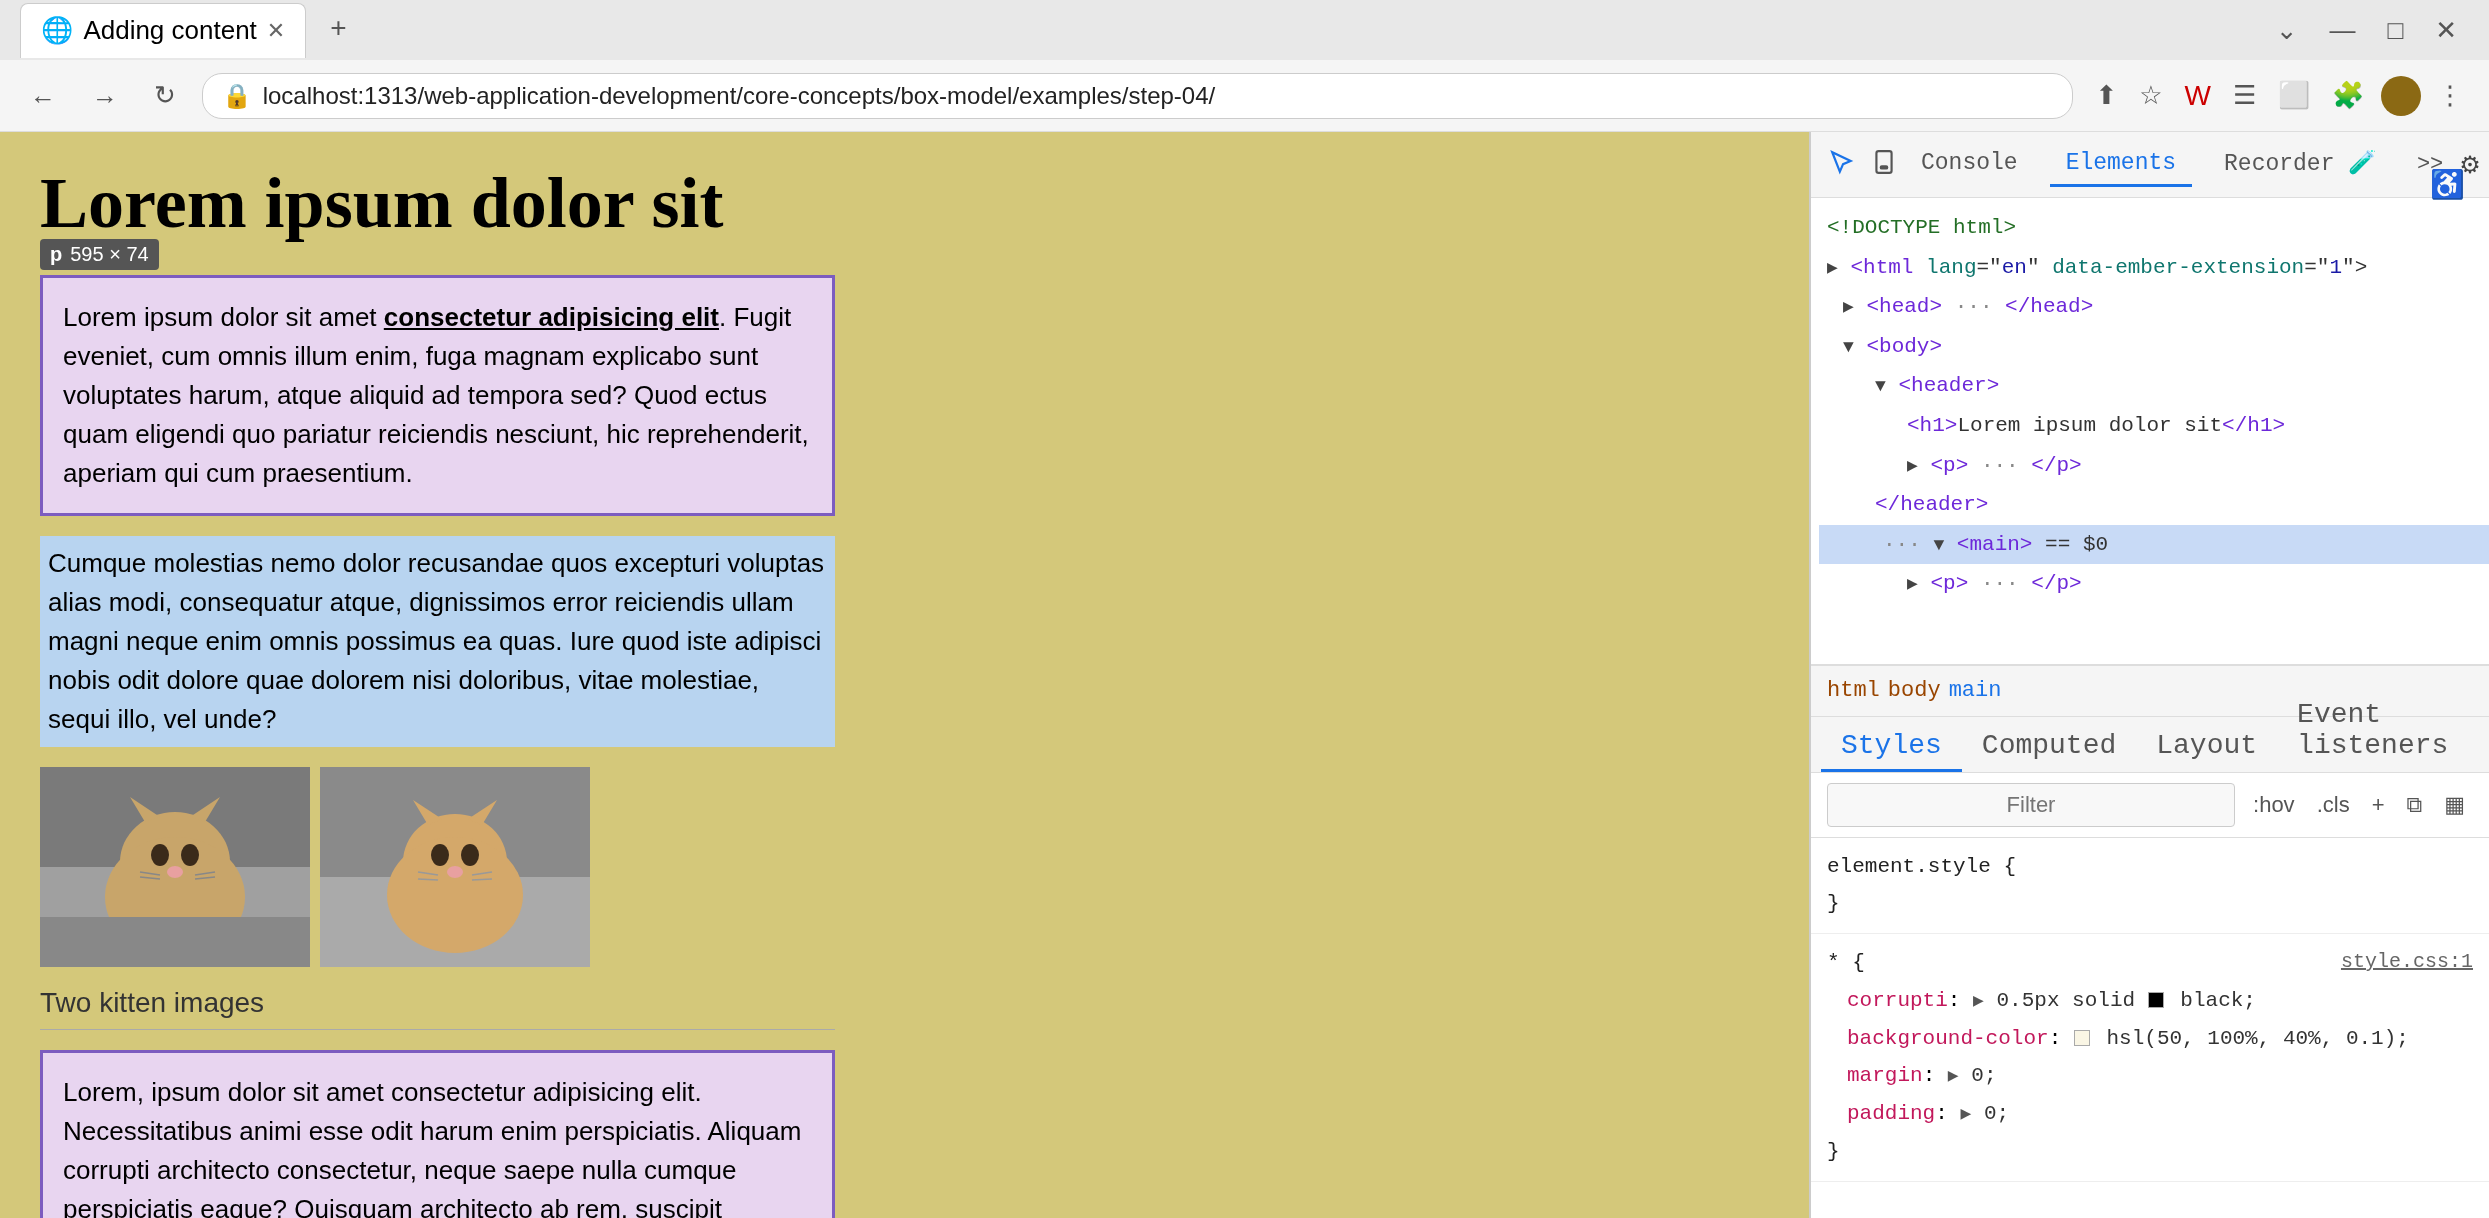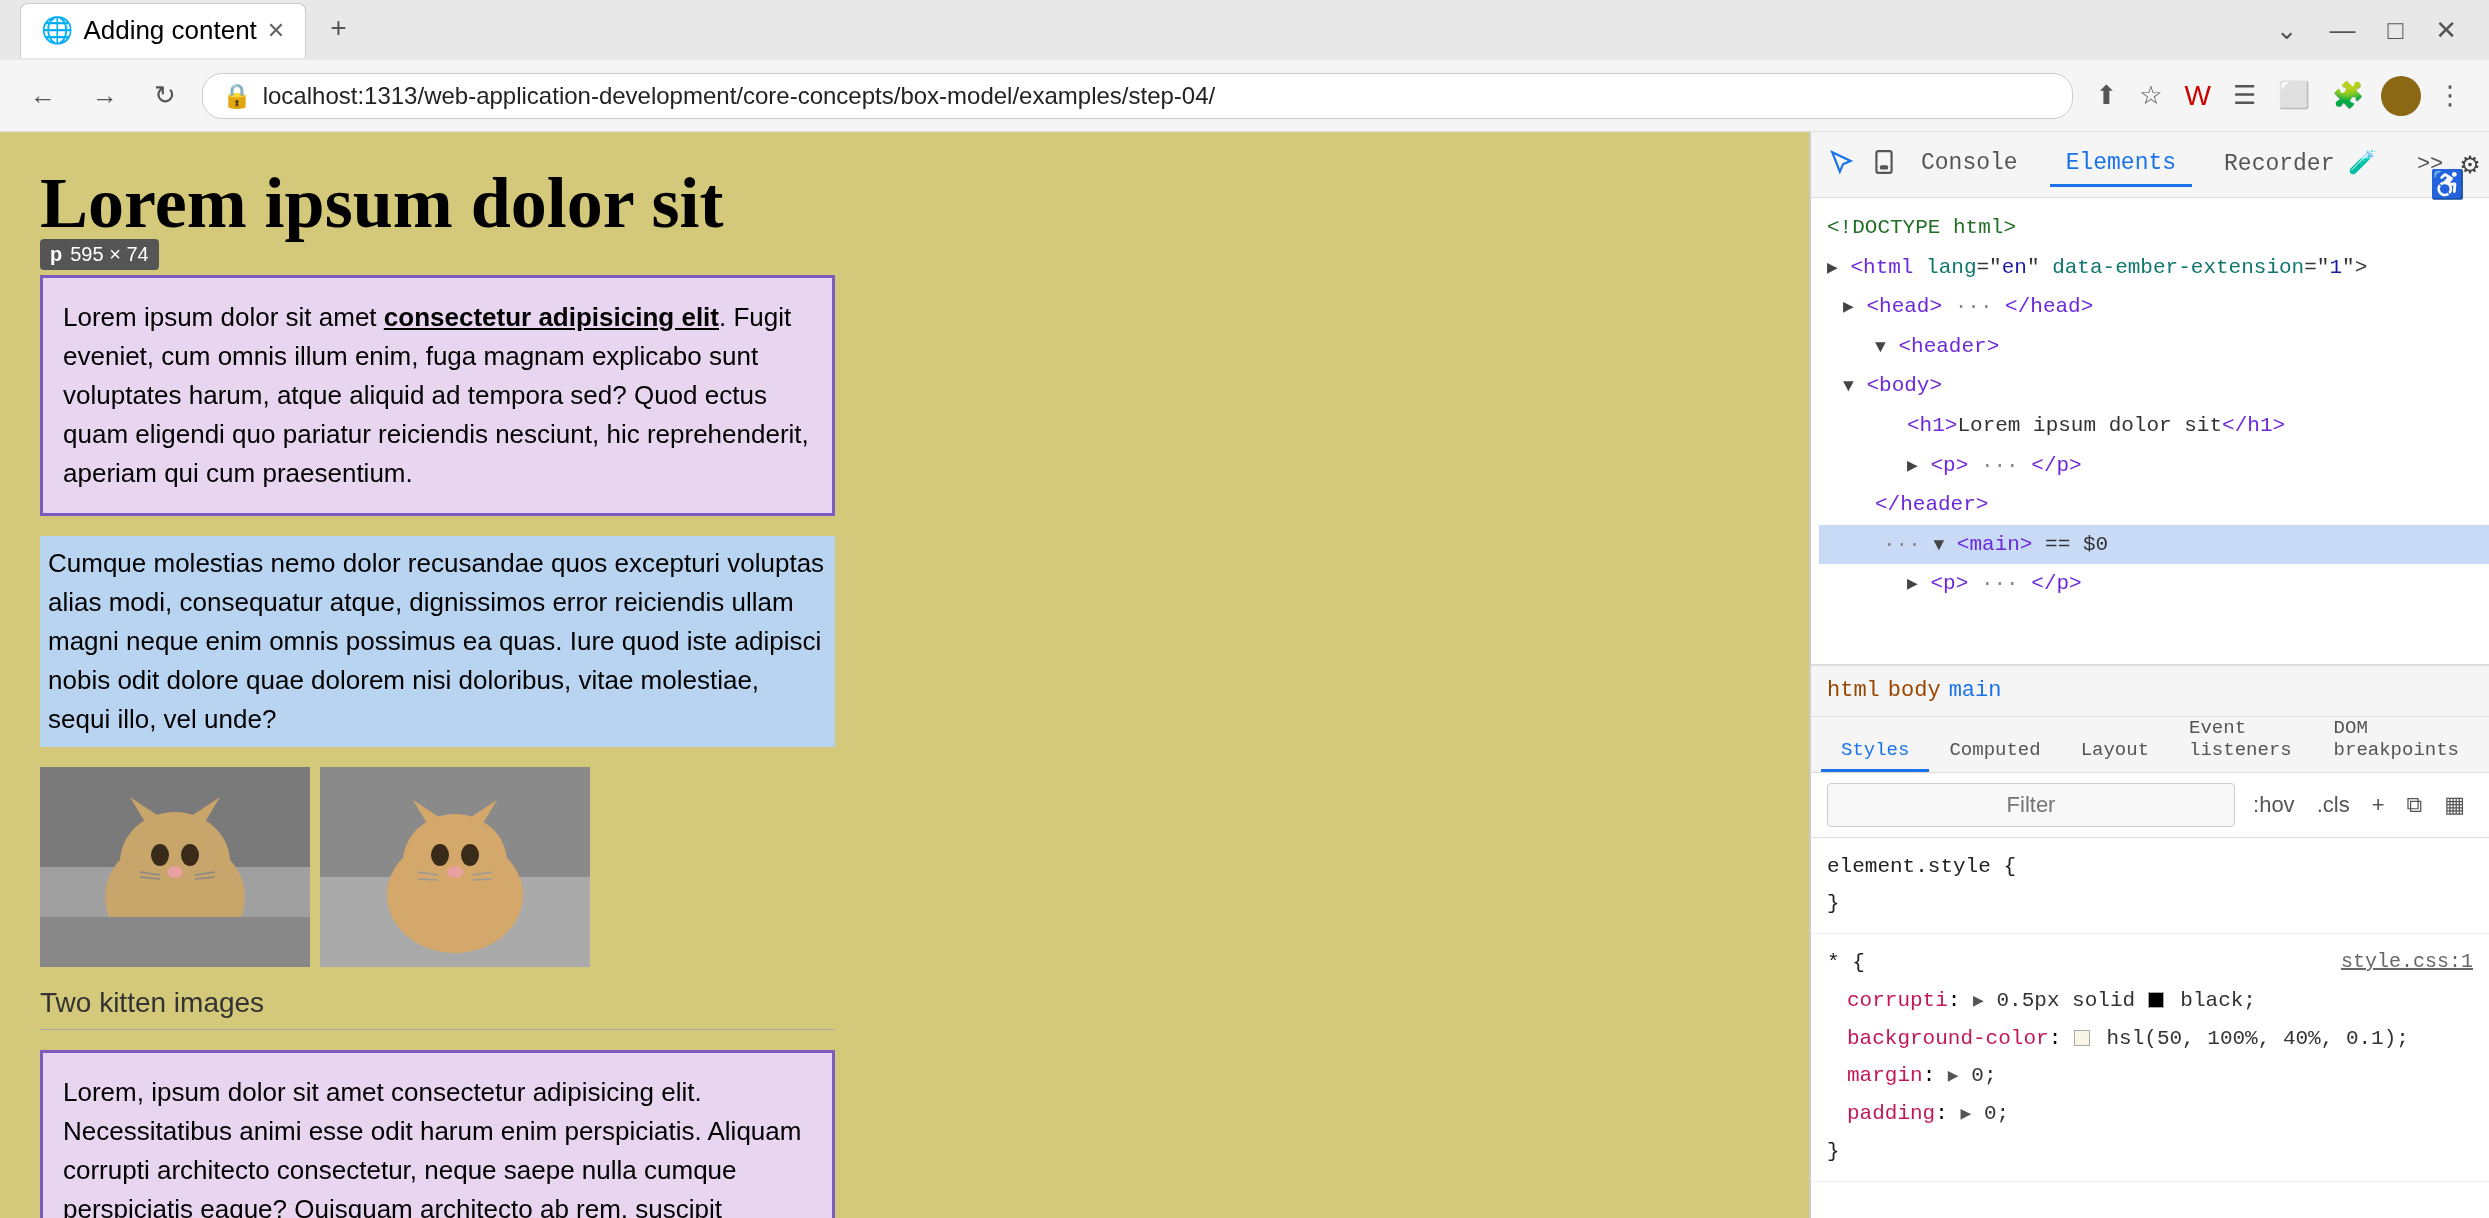--- a/index.html
+++ b/index.html
@@ -346,21 +346,21 @@
       display: flex;
       background: #f5f5f5;
       border-bottom: 1px solid #ddd;
       padding: 0 10px;
       height: 56px;
       align-items: flex-end;
     }
 
     .style-tab {
       padding: 8px 20px;
-      font-size: 19px;
+      font-size: 28px;
       cursor: pointer;
       color: #555;
       border-bottom: 3px solid transparent;
       margin-top: 8px;
     }
 
     .style-tab.active {
       color: #1a73e8;
       border-bottom: 3px solid #1a73e8;
     }
@@ -624,27 +624,27 @@
           <span class="dom-tag"> &lt;html</span>
           <span class="dom-attr-name"> lang</span><span>="</span><span class="dom-attr-val">en</span><span>"</span>
           <span class="dom-attr-name"> data-ember-extension</span><span>="</span><span class="dom-attr-val">1</span><span>"&gt;</span>
         </div>
         <div class="dom-line dom-indent-1">
           <span class="triangle">▶</span>
           <span class="dom-tag"> &lt;head&gt;</span>
           <span style="color:#888;"> ··· </span>
           <span class="dom-tag">&lt;/head&gt;</span>
         </div>
+        <div class="dom-line dom-indent-1">
+          <span class="triangle">▼</span>
+          <span class="dom-tag"> &lt;body&gt;</span>
+        </div>
         <div class="dom-line dom-indent-2">
           <span class="triangle">▼</span>
           <span class="dom-tag"> &lt;header&gt;</span>
-        </div>
-        <div class="dom-line dom-indent-1">
-          <span class="triangle">▼</span>
-          <span class="dom-tag"> &lt;body&gt;</span>
         </div>
         <div class="dom-line dom-indent-3">
           <span class="dom-tag">&lt;h1&gt;</span><span>Lorem ipsum dolor sit</span><span class="dom-tag">&lt;/h1&gt;</span>
         </div>
         <div class="dom-line dom-indent-3">
           <span class="triangle">▶</span>
           <span class="dom-tag"> &lt;p&gt;</span>
           <span style="color:#888;"> ··· </span>
           <span class="dom-tag">&lt;/p&gt;</span>
         </div>

